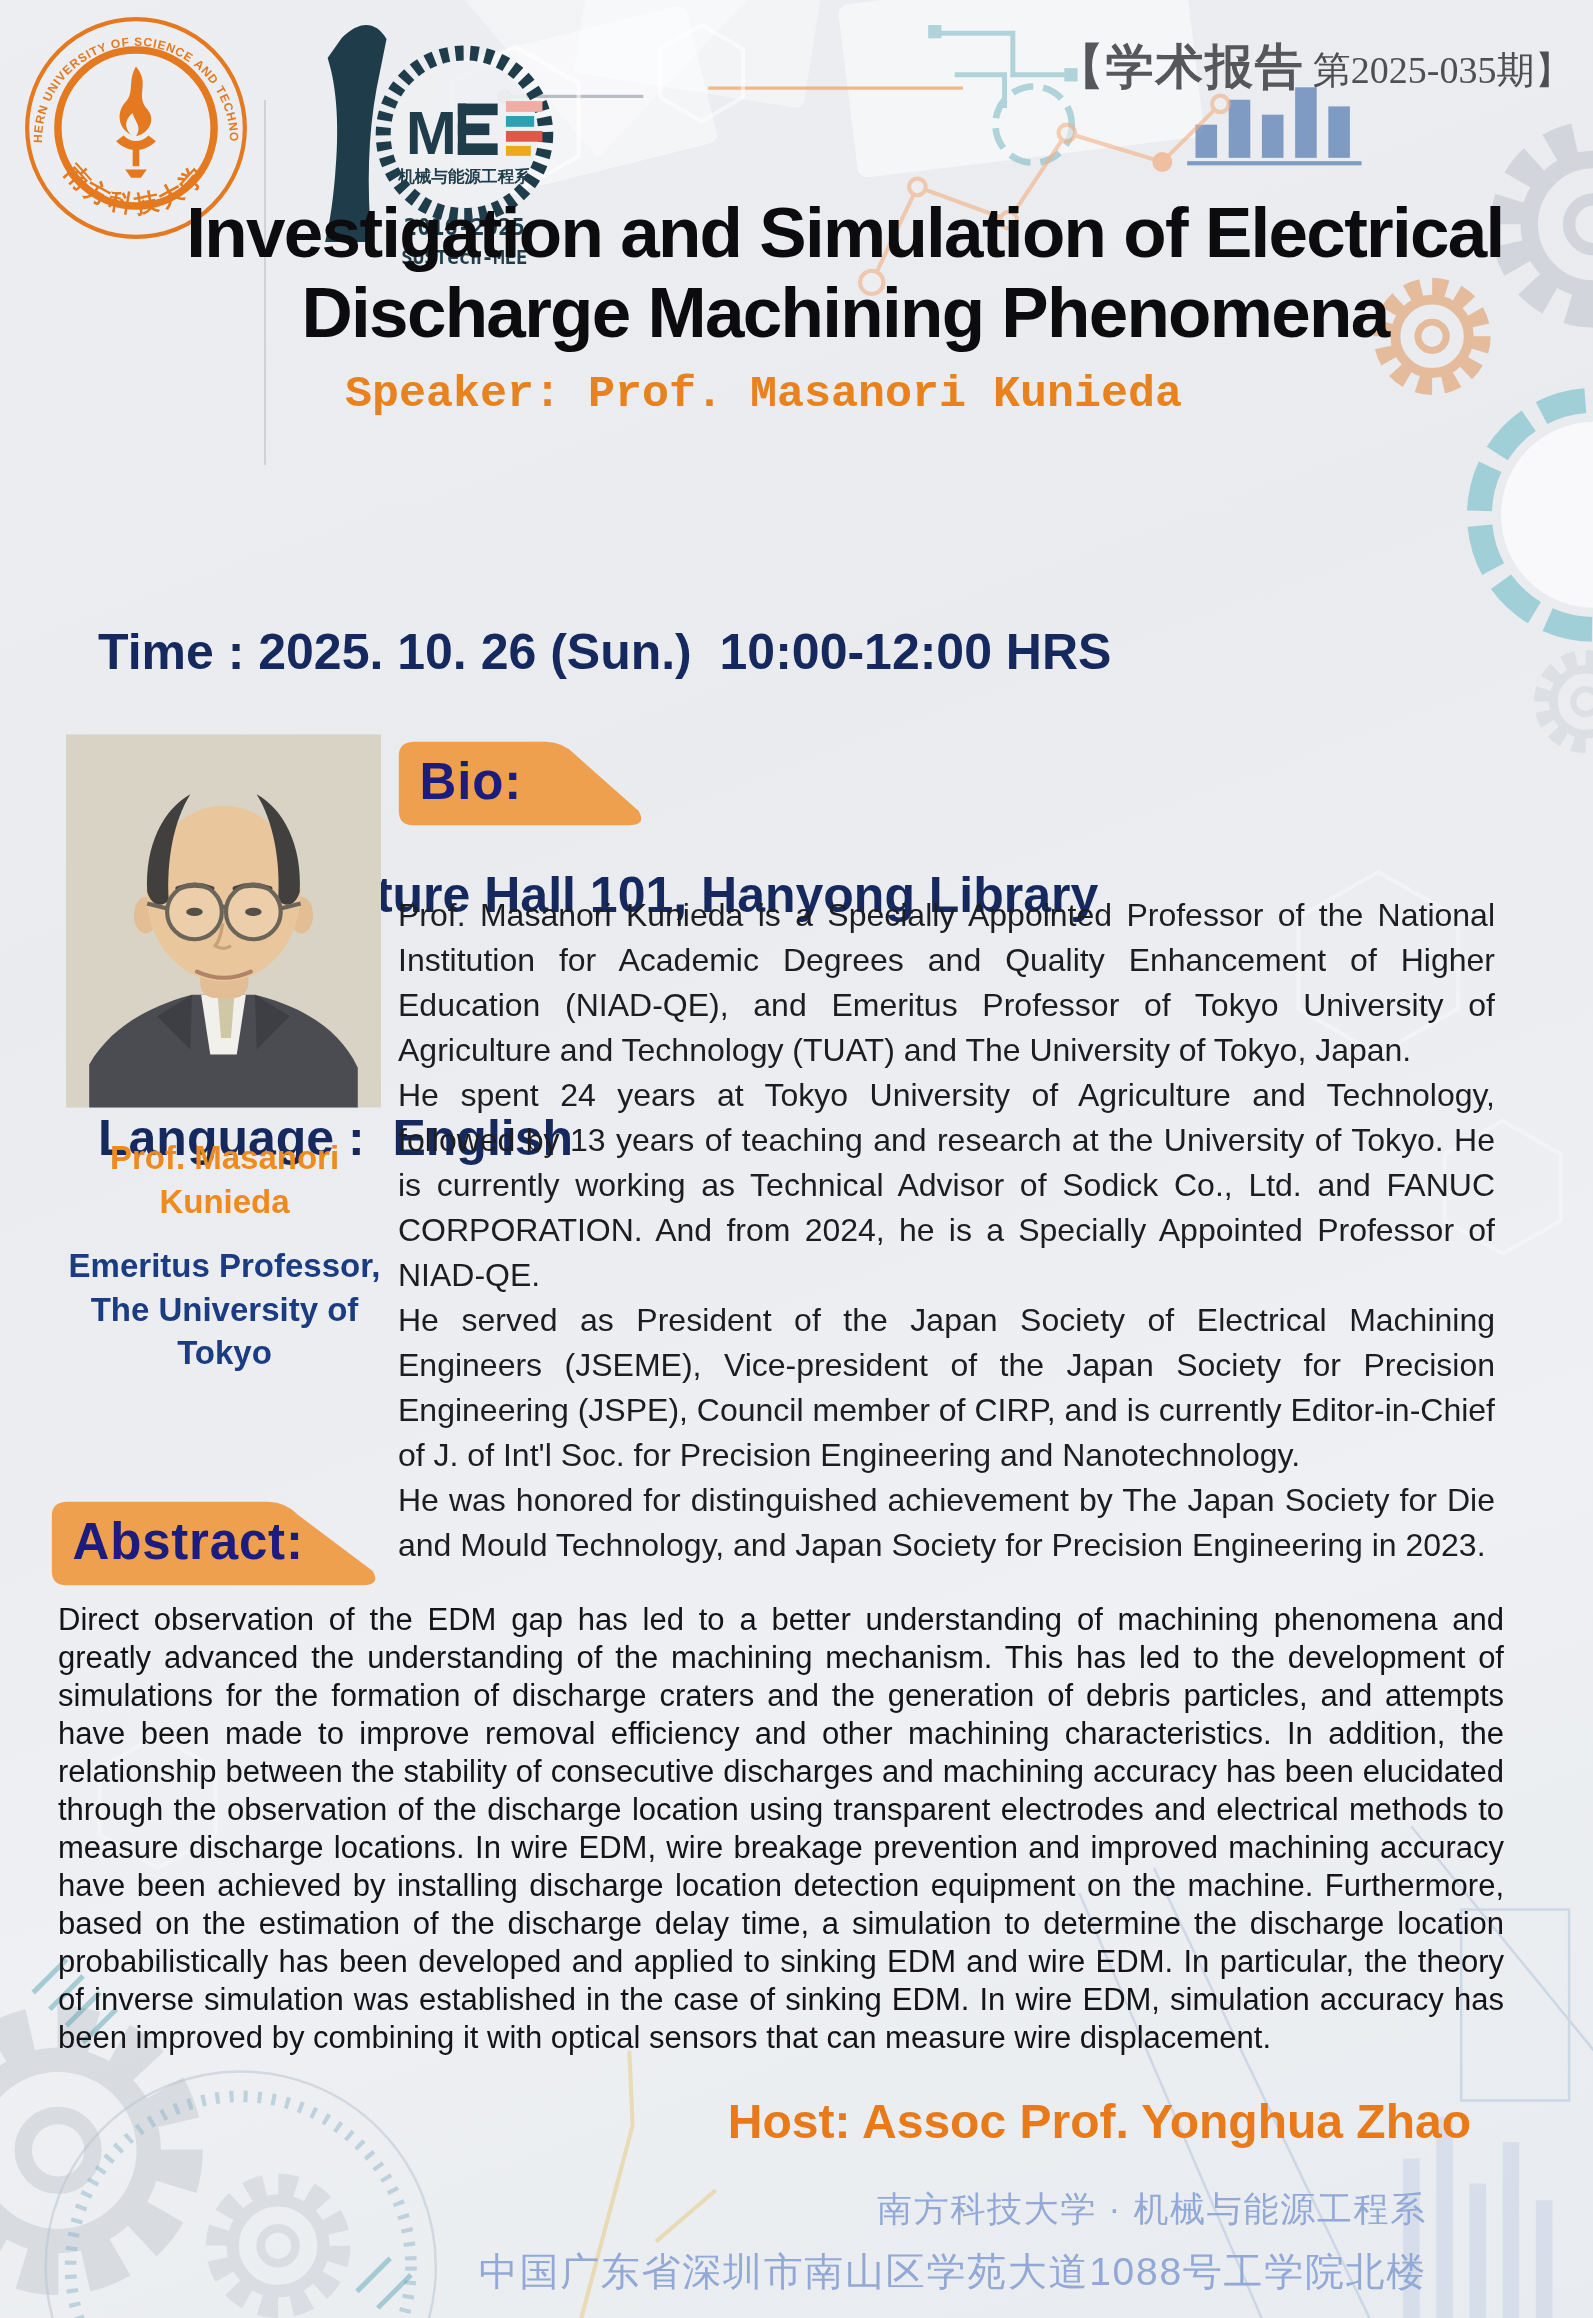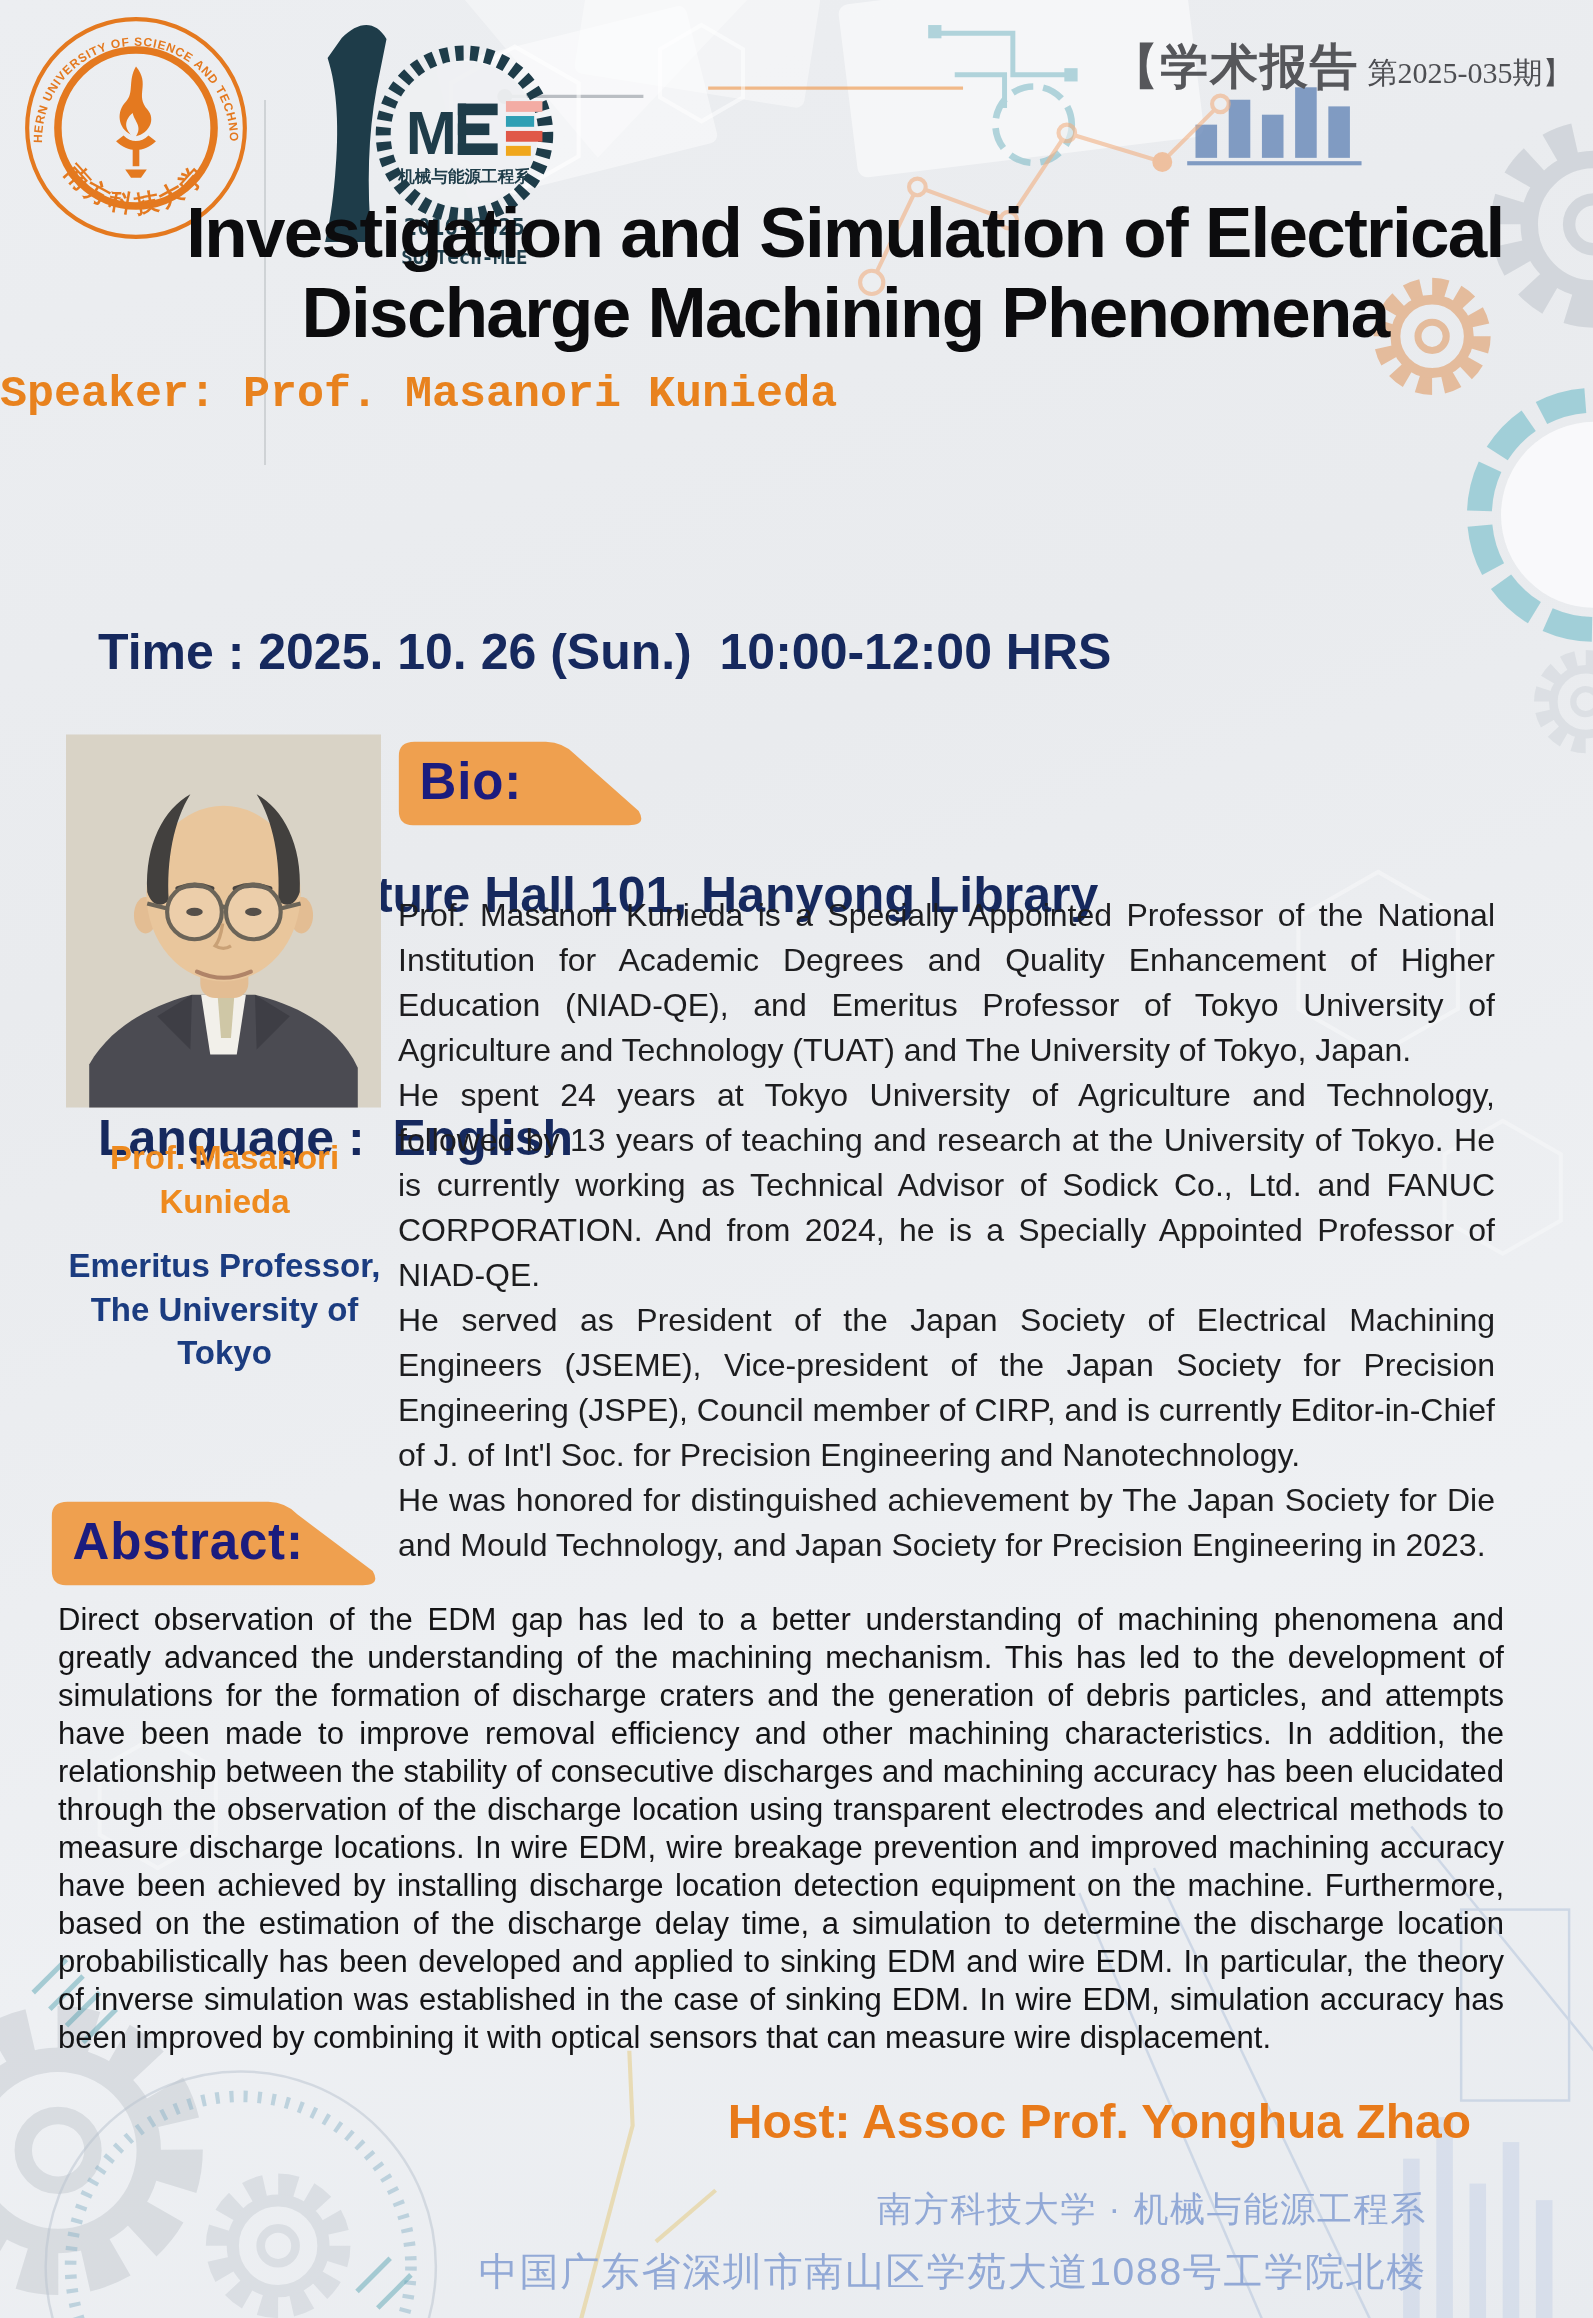--- a/index.html
+++ b/index.html
@@ -8,25 +8,25 @@
     background:linear-gradient(160deg,#eceef1 0%,#e9ebee 35%,#eef0f3 70%,#e8ebef 100%);
     font-family:"Liberation Sans",sans-serif;
   }
   .bg{position:absolute;left:0;top:0;width:1594px;height:2319px;}
   
   .sustech-logo{position:absolute;left:23px;top:15px;width:226px;height:226px;}
   .logo-divider{position:absolute;left:264px;top:100px;width:1.7px;height:365px;background:#c3c7cb;opacity:.7;}
   .mee-logo{position:absolute;left:282px;top:18px;width:282px;height:274px;}
   .badge{position:absolute;top:35px;right:21.6px;display:flex;align-items:baseline;white-space:nowrap;}
   .badge-title{font-size:48px;font-weight:700;color:#56575b;letter-spacing:1.7px;}
-  .badge-issue{font-family:"Liberation Serif",serif;font-size:30px;color:#4e4f53;margin-left:8.3px;}
+  .badge-issue{font-family:"Liberation Serif",serif;font-size:38px;color:#4e4f53;margin-left:8.3px;}
   
   .title{position:absolute;left:0;top:193px;width:1594px;text-align:center;
     font-size:71px;font-weight:700;color:#0c0c0e;letter-spacing:-1.7px;line-height:1.13;}
-  .speaker{position:absolute;left:0;top:369px;width:1527px;text-align:left;
+  .speaker{position:absolute;left:0;top:369px;width:1527px;text-align:center;
     font-family:"Liberation Mono","DejaVu Sans Mono",monospace;font-weight:700;
     font-size:45px;color:#e8821e;white-space:pre;}
   .details{position:absolute;left:98px;top:450px;color:#16295e;font-weight:700;font-size:50px;line-height:81px;white-space:pre;}
   
   .photo{position:absolute;left:66px;top:734px;width:315px;height:374px;}
   .photo-caption{position:absolute;left:42px;top:1136px;width:365px;text-align:center;
     font-size:33px;font-weight:700;color:#ee8a1e;line-height:1.32;}
   .affiliation{position:absolute;left:42px;top:1244px;width:365px;text-align:center;
     font-size:33px;font-weight:700;color:#1b3c80;line-height:1.32;}
   

